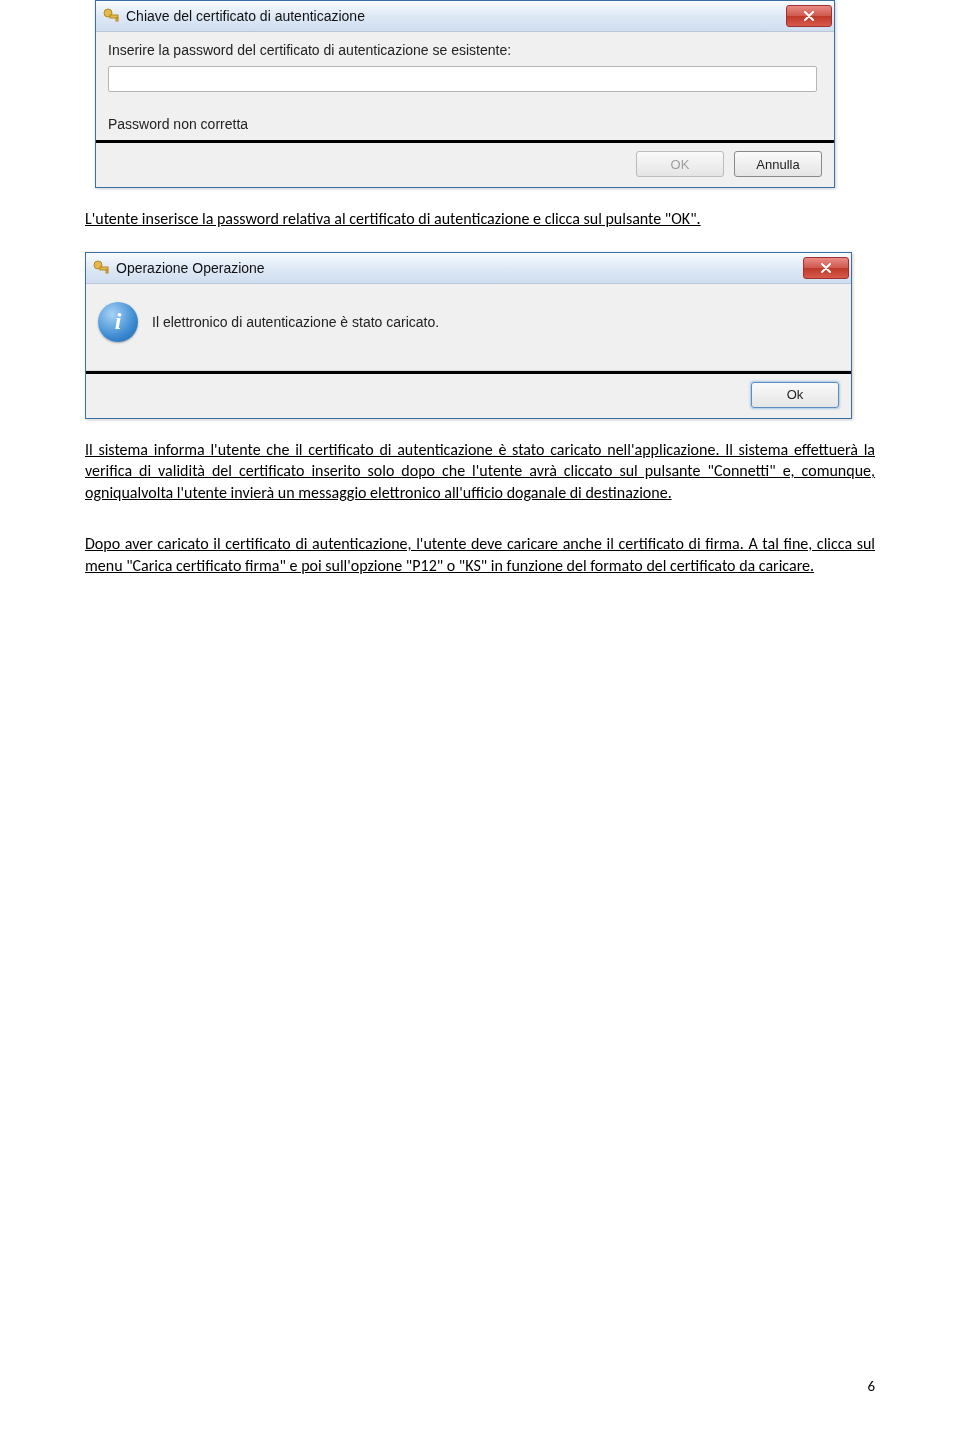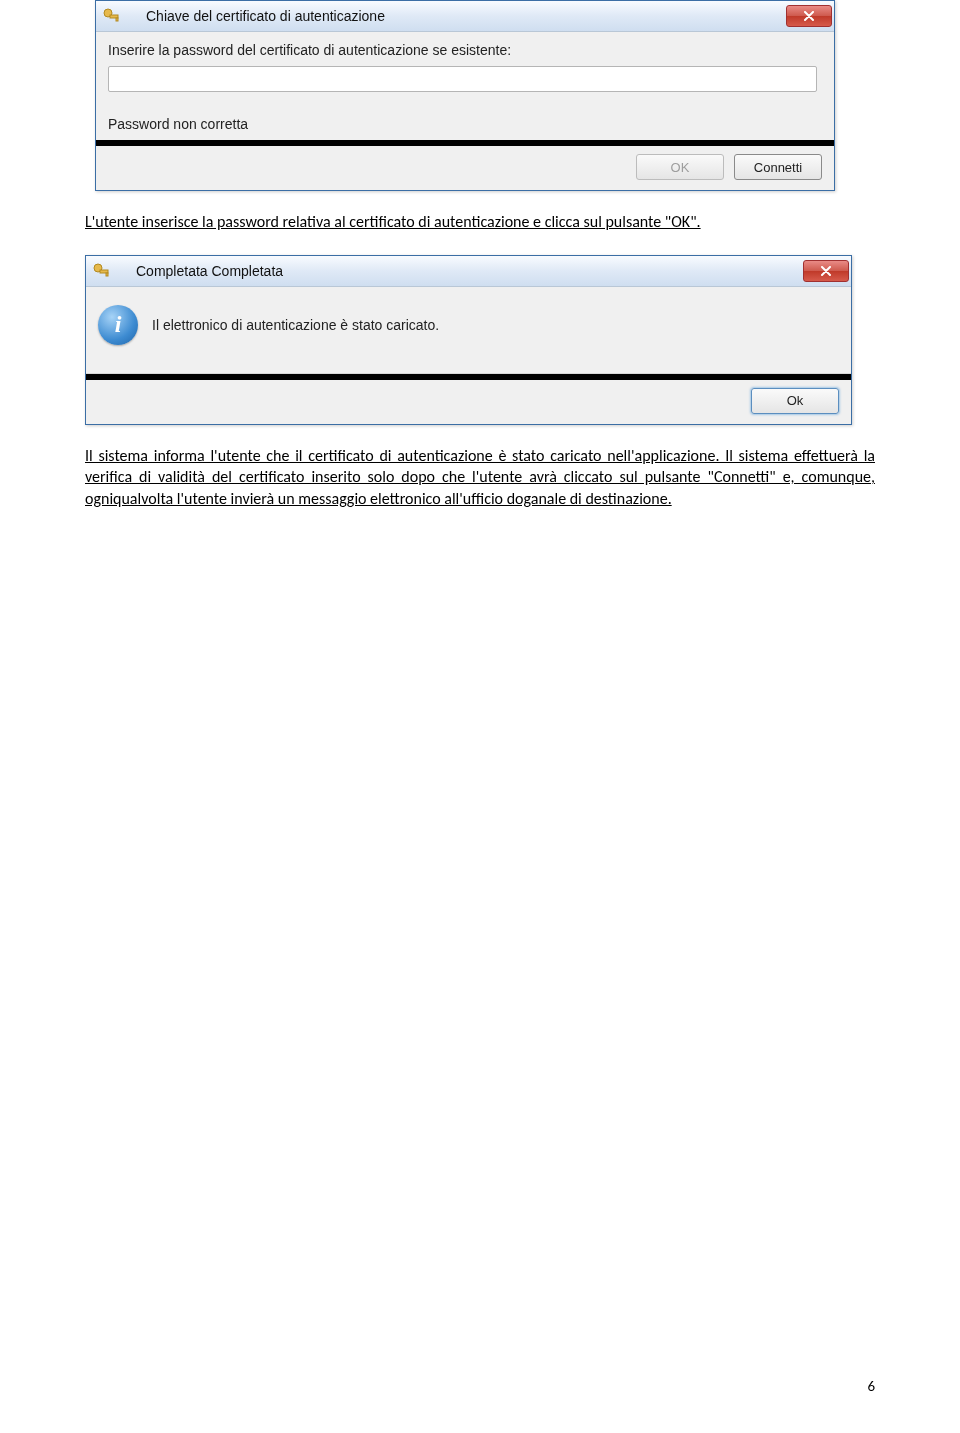--- a/index.html
+++ b/index.html
@@ -26,21 +26,20 @@
     width: 738px;
     margin-left: 10px;
   }
   .titlebar {
     display: flex;
     align-items: center;
     height: 30px;
     background: linear-gradient(#f8fbff, #dfe9f6 50%, #cfdef0);
     border-bottom: 1px solid #b9c7d6;
     padding: 0 2px 0 6px;
-    gap: 20px;
   }
   .titlebar .key-icon {
     width: 18px; height: 18px;
     margin-right: 6px;
     display: inline-flex;
     align-items: center; justify-content: center;
   }
   .titlebar .title-text {
     flex: 1;
     font-family: "Segoe UI", Tahoma, sans-serif;
@@ -79,21 +78,21 @@
   }
   .dialog-body .error {
     margin-top: 24px;
     font-size: 14px;
   }
   .dialog-footer {
     display: flex;
     justify-content: flex-end;
     gap: 10px;
     padding: 8px 12px 10px 12px;
-    border-top: 6px solid #000000;
+    border-top: 3px solid #000000;
     background: #f0f0f0;
   }
   .win-btn {
     min-width: 88px;
     height: 26px;
     border: 1px solid #8a8a8a;
     border-radius: 3px;
     background: linear-gradient(#fafafa,#e5e5e5);
     font-family: "Segoe UI", Tahoma, sans-serif;
     font-size: 13px;
@@ -172,51 +171,52 @@
           </svg>
       </div>
     </div>
     <div class="dialog-body">
       <div class="prompt">Inserire la password del certificato di autenticazione se esistente:</div>
       <input type="password" value="" style="">
       <div class="error">Password non corretta</div>
     </div>
     <div class="dialog-footer">
       <button class="win-btn disabled">OK</button>
-      <button class="win-btn">Connetti</button>
+      <button class="win-btn">Annulla</button>
     </div>
   </div>
 
   <p class="body-text">L'utente inserisce la password relativa al certificato di autenticazione e clicca sul pulsante "OK".</p>
 
   <div class="dialog info">
     <div class="titlebar">
       <span class="key-icon">
         <svg viewBox="0 0 18 18">
             <circle cx="6" cy="6" r="4" fill="#e6b94c" stroke="#b38a20"></circle>
             <rect x="8" y="8" width="8" height="3" fill="#e6b94c" stroke="#b38a20"></rect>
             <rect x="14" y="11" width="2" height="3" fill="#e6b94c" stroke="#b38a20"></rect>
           </svg>
       </span>
-      <span class="title-text">Completata Completata</span>
+      <span class="title-text">Operazione Operazione</span>
       <div class="close-btn">
         <svg viewBox="0 0 12 10">
             <path d="M2 1 L10 9 M10 1 L2 9" stroke="#fff" stroke-width="2" stroke-linecap="round"></path>
           </svg>
       </div>
     </div>
     <div class="dialog-body" style="padding-top:18px;padding-bottom:28px;border-bottom:1px solid #d8d8d8;">
       <div class="info-row">
         <div class="info-icon">i</div>
         <div>Il elettronico di autenticazione è stato caricato.</div>
       </div>
     </div>
     <div class="dialog-footer">
       <button class="win-btn primary-focus">Ok</button>
     </div>
   </div>
 
   <p class="body-text">Il sistema informa l'utente che il certificato di autenticazione è stato caricato nell'applicazione. Il sistema effettuerà la verifica di validità del certificato inserito solo dopo che l'utente avrà cliccato sul pulsante "Connetti" e, comunque, ogniqualvolta l'utente invierà un messaggio elettronico all'ufficio doganale di destinazione.</p>
 
+  <p class="body-text" style="margin-top:30px;">Dopo aver caricato il certificato di autenticazione, l'utente deve caricare anche il certificato di firma. A tal fine, clicca sul menu "Carica certificato firma" e poi sull'opzione "P12" o "KS" in funzione del formato del certificato da caricare.</p>
 
 </div>
 
 <div class="page-number">6</div>
 
 </body></html>

